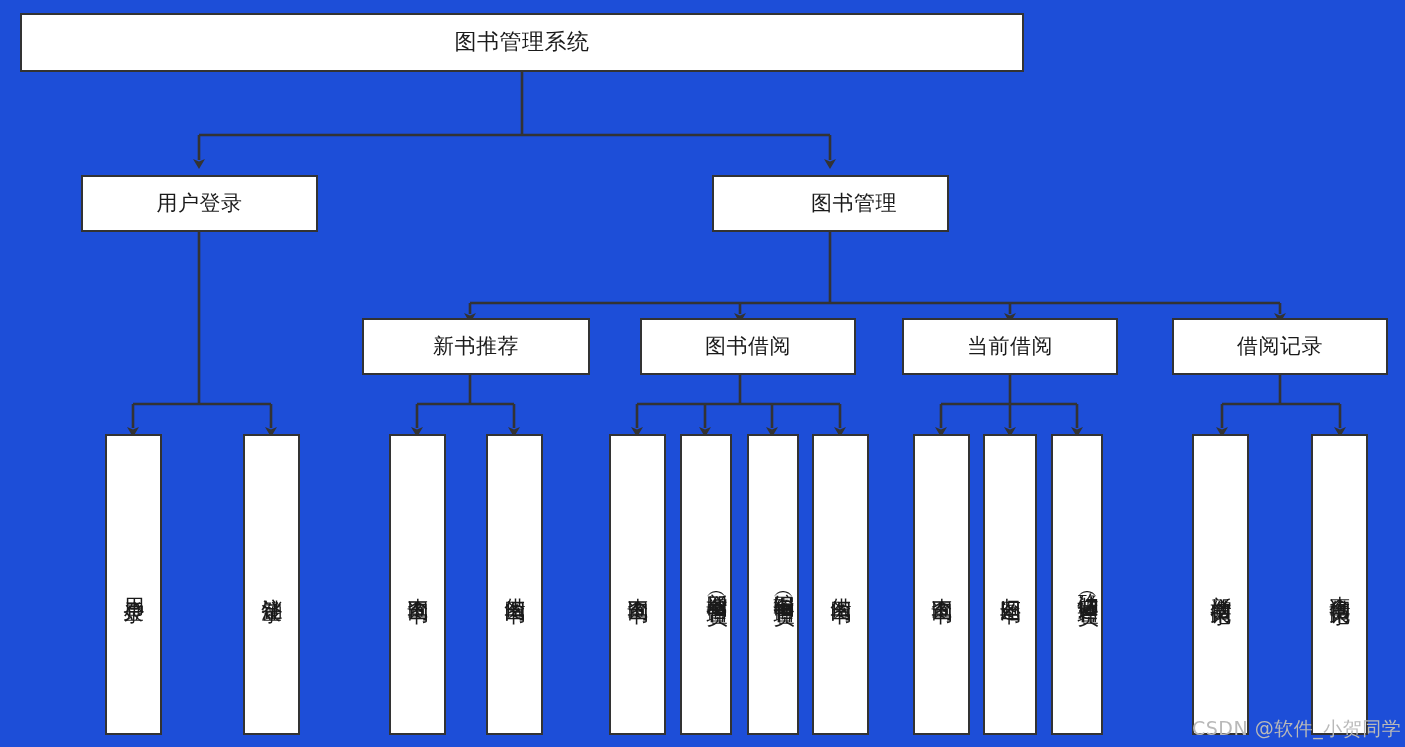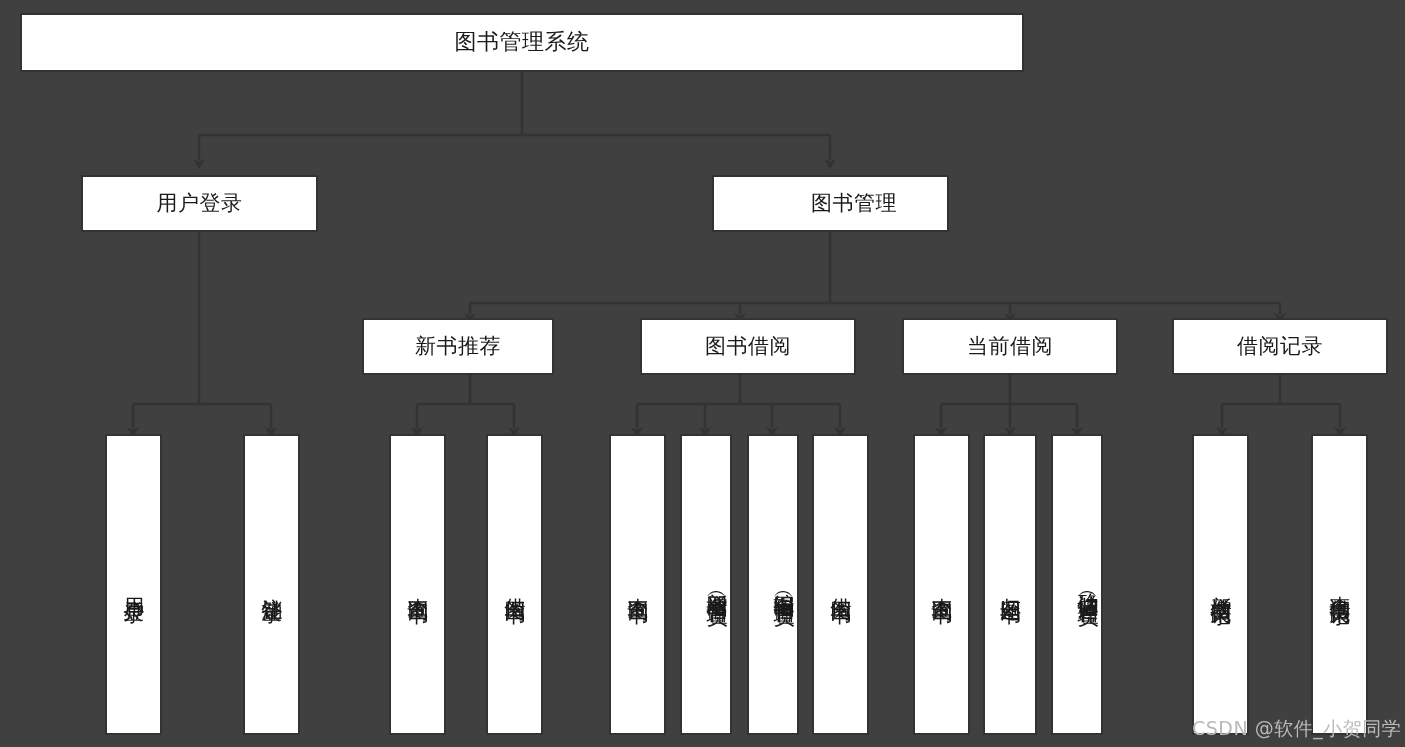--- a/index.html
+++ b/index.html
@@ -7,21 +7,21 @@
     padding: 0;
     background: #ffffff;
   }
   body {
     font-family: "DejaVu Sans", "Liberation Sans", sans-serif;
   }
   #stage {
     position: relative;
     width: 1405px;
     height: 747px;
-    background: #404040;
+    background: #1d4ed8;
     overflow: hidden;
   }
   #edges {
     position: absolute;
     left: 0;
     top: 0;
     width: 1405px;
     height: 747px;
     pointer-events: none;
   }
@@ -121,21 +121,21 @@
       <path d="M1340,404 L1340,428" marker-end="url(#arrow)"></path>
     </g>
   </svg>
 
   <div class="node h root" style="left:20px; top:13px; width:1004px; height:59px;">图书管理系统</div>
 
   <div class="node h" style="left:81px; top:175px; width:237px; height:57px;">用户登录</div>
 
   <div class="node h" style="left:712px; top:175px; width:237px; height:57px;padding-left:47px;">图书管理</div>
 
-  <div class="node h" style="left:362px; top:318px; width:192px; height:57px;">新书推荐</div>
+  <div class="node h" style="left:362px; top:318px; width:228px; height:57px;">新书推荐</div>
 
   <div class="node h" style="left:640px; top:318px; width:216px; height:57px;">图书借阅</div>
 
   <div class="node h" style="left:902px; top:318px; width:216px; height:57px;">当前借阅</div>
 
   <div class="node h" style="left:1172px; top:318px; width:216px; height:57px;">借阅记录</div>
 
   <div class="node v" style="left:105px; top:434px; width:57px; height:301px;">用户登录</div>
 
   <div class="node v" style="left:243px; top:434px; width:57px; height:301px;">注销登录</div>

